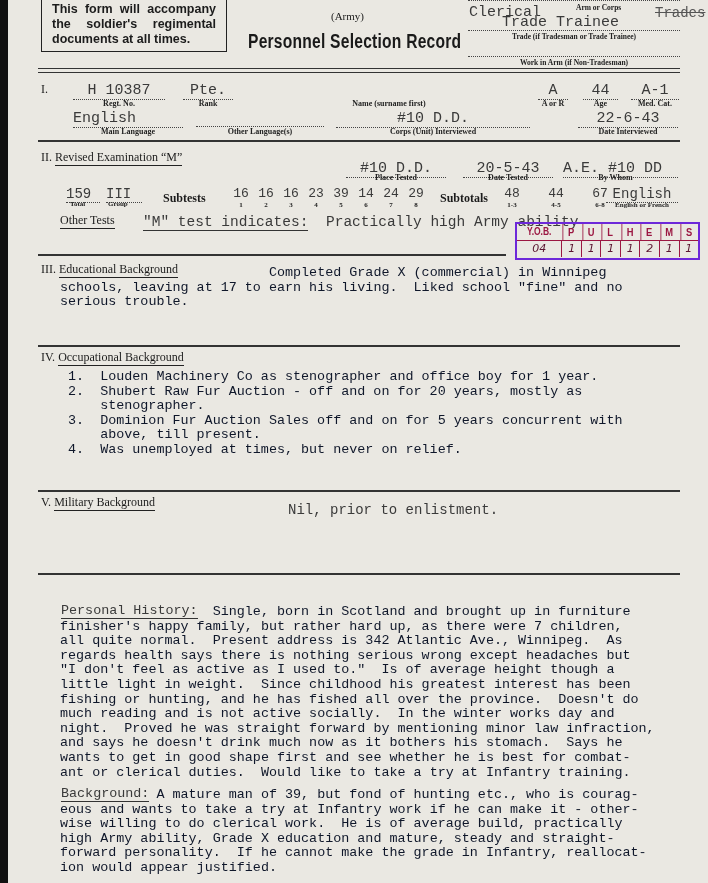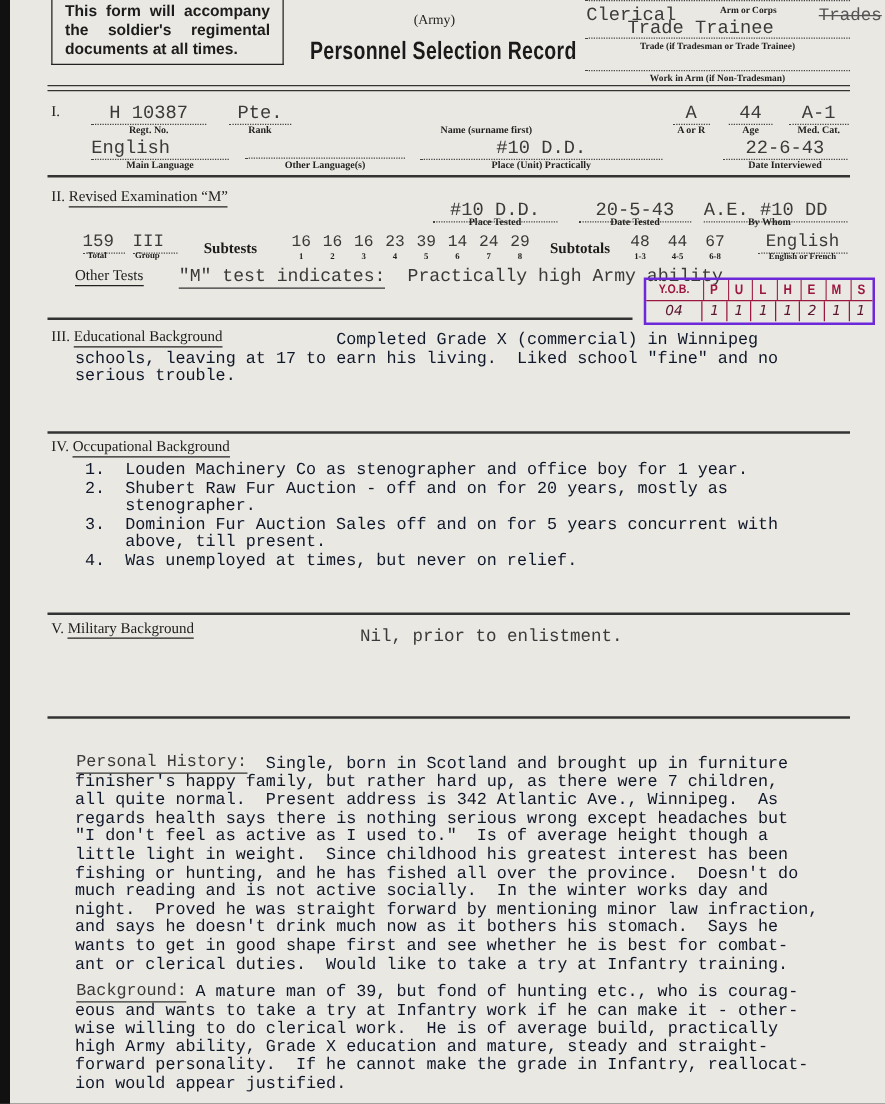--- a/index.html
+++ b/index.html
@@ -71,21 +71,21 @@
   <div class="abs tw dotted" style="left:623px;top:82px;width:48px;font-size:15px;text-align:center;">A-1</div>
   <div class="abs lbl" style="left:618px;top:99px;width:58px;">Med. Cat.</div>
 
   <div class="abs tw dotted" style="left:65px;top:110px;width:110px;font-size:15px;">English</div>
   <div class="abs lbl" style="left:65px;top:127px;width:110px;">Main Language</div>
 
   <div class="abs tw dotted" style="left:188px;top:110px;width:128px;font-size:15px;height:16px;"></div>
   <div class="abs lbl" style="left:188px;top:127px;width:128px;">Other Language(s)</div>
 
   <div class="abs tw dotted" style="left:328px;top:110px;width:194px;font-size:15px;text-align:center;">#10 D.D.</div>
-  <div class="abs lbl" style="left:328px;top:127px;width:194px;">Place (Unit) Practically</div>
+  <div class="abs lbl" style="left:328px;top:127px;width:194px;">Corps (Unit) Interviewed</div>
 
   <div class="abs tw dotted" style="left:570px;top:110px;width:100px;font-size:15px;text-align:center;">22-6-43</div>
   <div class="abs lbl" style="left:570px;top:127px;width:100px;">Date Interviewed</div>
 
   <div class="rule" style="top:140px;"></div>
 
   <div class="sec" style="left:33px;top:150px;">
     <span>II.</span>
     <u>Revised Examination “M”</u>
   </div>
@@ -133,21 +133,21 @@
         <div class="tw" style="font-size:13px;">24</div>
         <div class="sub">7</div>
       </div>
     <div style="width:22px;text-align:center;">
         <div class="tw" style="font-size:13px;">29</div>
         <div class="sub">8</div>
       </div>
   </div>
 
   <div class="abs" style="left:432px;top:191px;font-size:12px;font-weight:bold;">Subtotals</div>
-  <div class="abs" style="left:492px;top:186px;display:flex;gap:6px;">
+  <div class="abs" style="left:492px;top:186px;display:flex;gap:20px;">
     <div style="width:24px;text-align:center;">
         <div class="tw" style="font-size:13px;">48</div>
         <div class="sub">1-3</div>
       </div>
     <div style="width:24px;text-align:center;">
         <div class="tw" style="font-size:13px;">44</div>
         <div class="sub">4-5</div>
       </div>
     <div style="width:24px;text-align:center;">
         <div class="tw" style="font-size:13px;">67</div>

